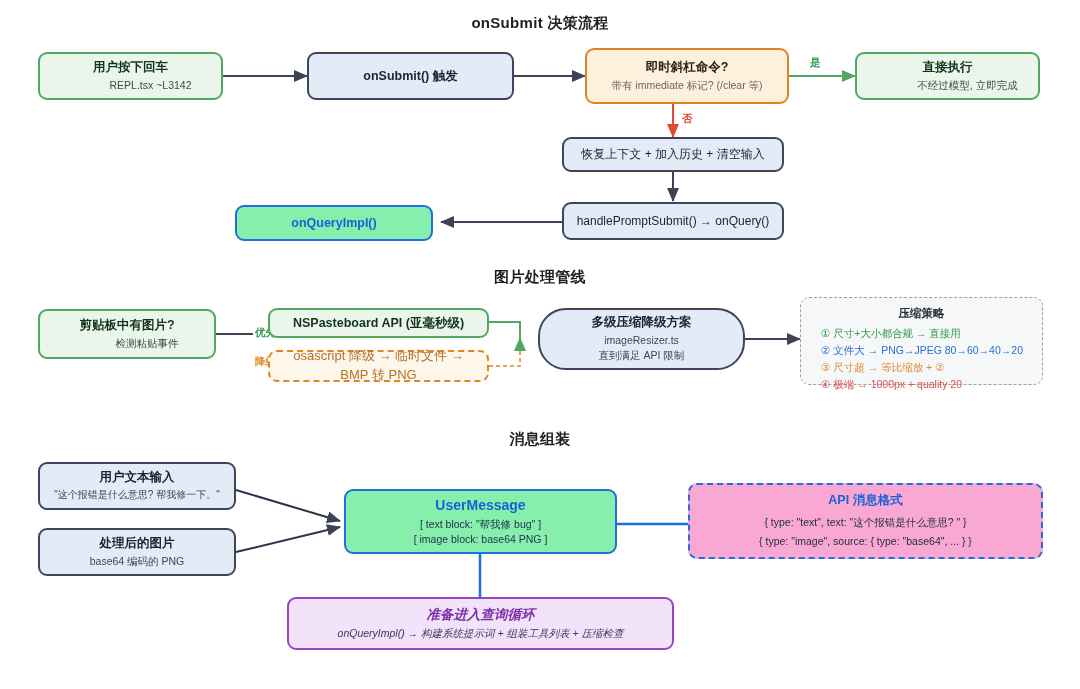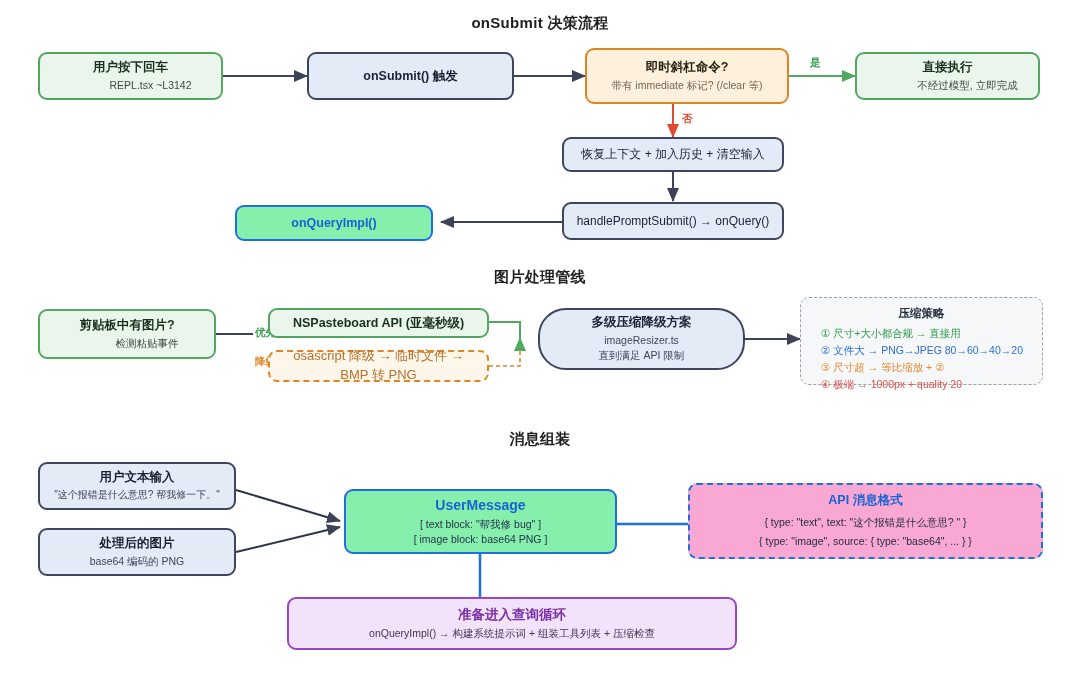--- a/index.html
+++ b/index.html
@@ -199,18 +199,18 @@
     <div class="t2">[ text block: "帮我修 bug" ]</div>
     <div class="t3">[ image block: base64 PNG ]</div>
   </div>
 
   <div class="node dash-blue" style="left:688px;top:483px;width:355px;height:76px;">
     <div class="t1">API 消息格式</div>
     <div class="t3" style="margin-top:6px;">{ type: "text", text: "这个报错是什么意思? " }</div>
     <div class="t3" style="margin-top:4px;">{ type: "image", source: { type: "base64", ... } }</div>
   </div>
 
-  <div class="node purple" style="left:287px;top:597px;width:450px;height:53px;">
+  <div class="node purple" style="left:287px;top:597px;width:387px;height:53px;font-style:italic;">
     <div class="t1" style="font-size:13.5px;">准备进入查询循环</div>
     <div class="t2" style="font-size:10.5px;">onQueryImpl() → 构建系统提示词 + 组装工具列表 + 压缩检查</div>
   </div>
 
 </div>
 
 </body></html>

